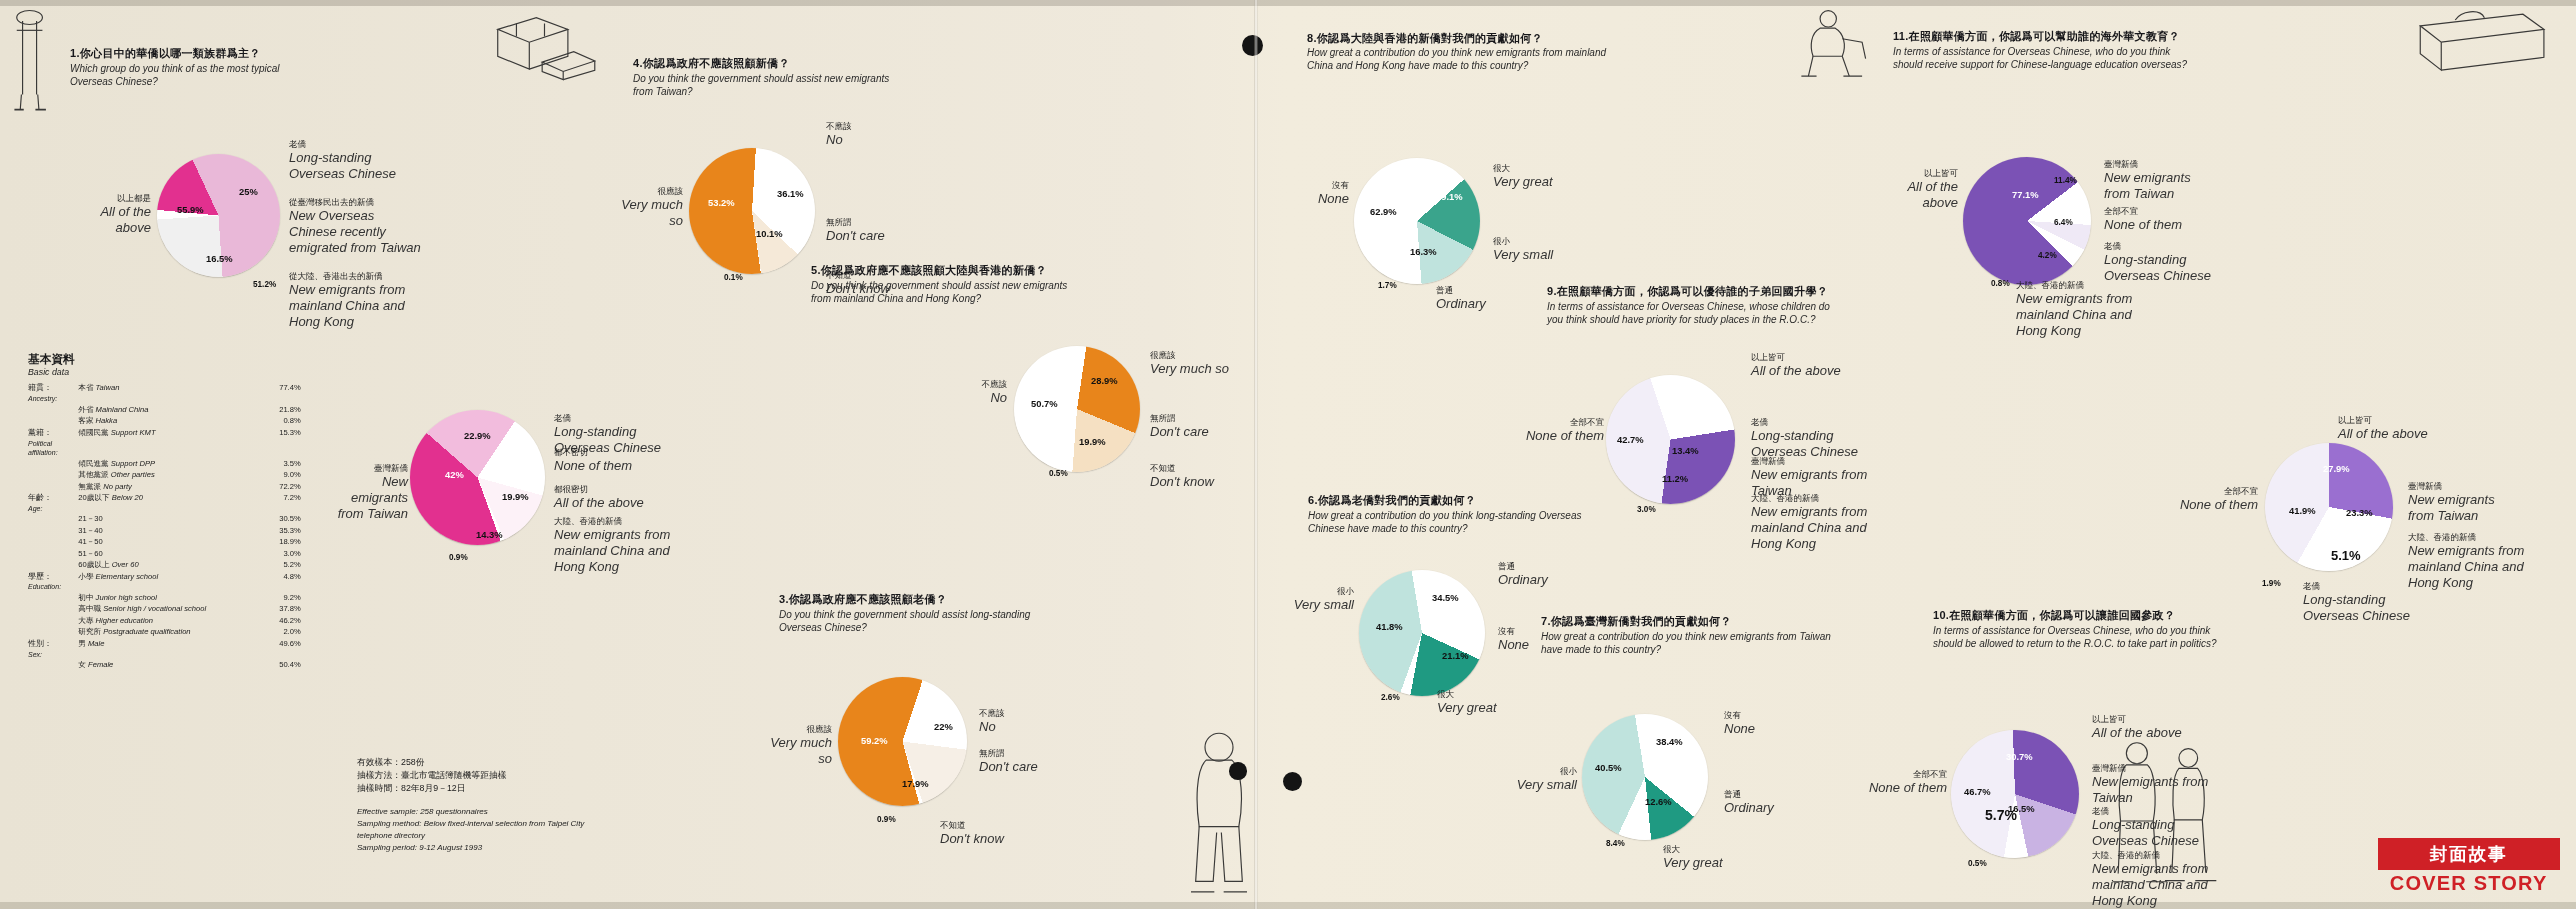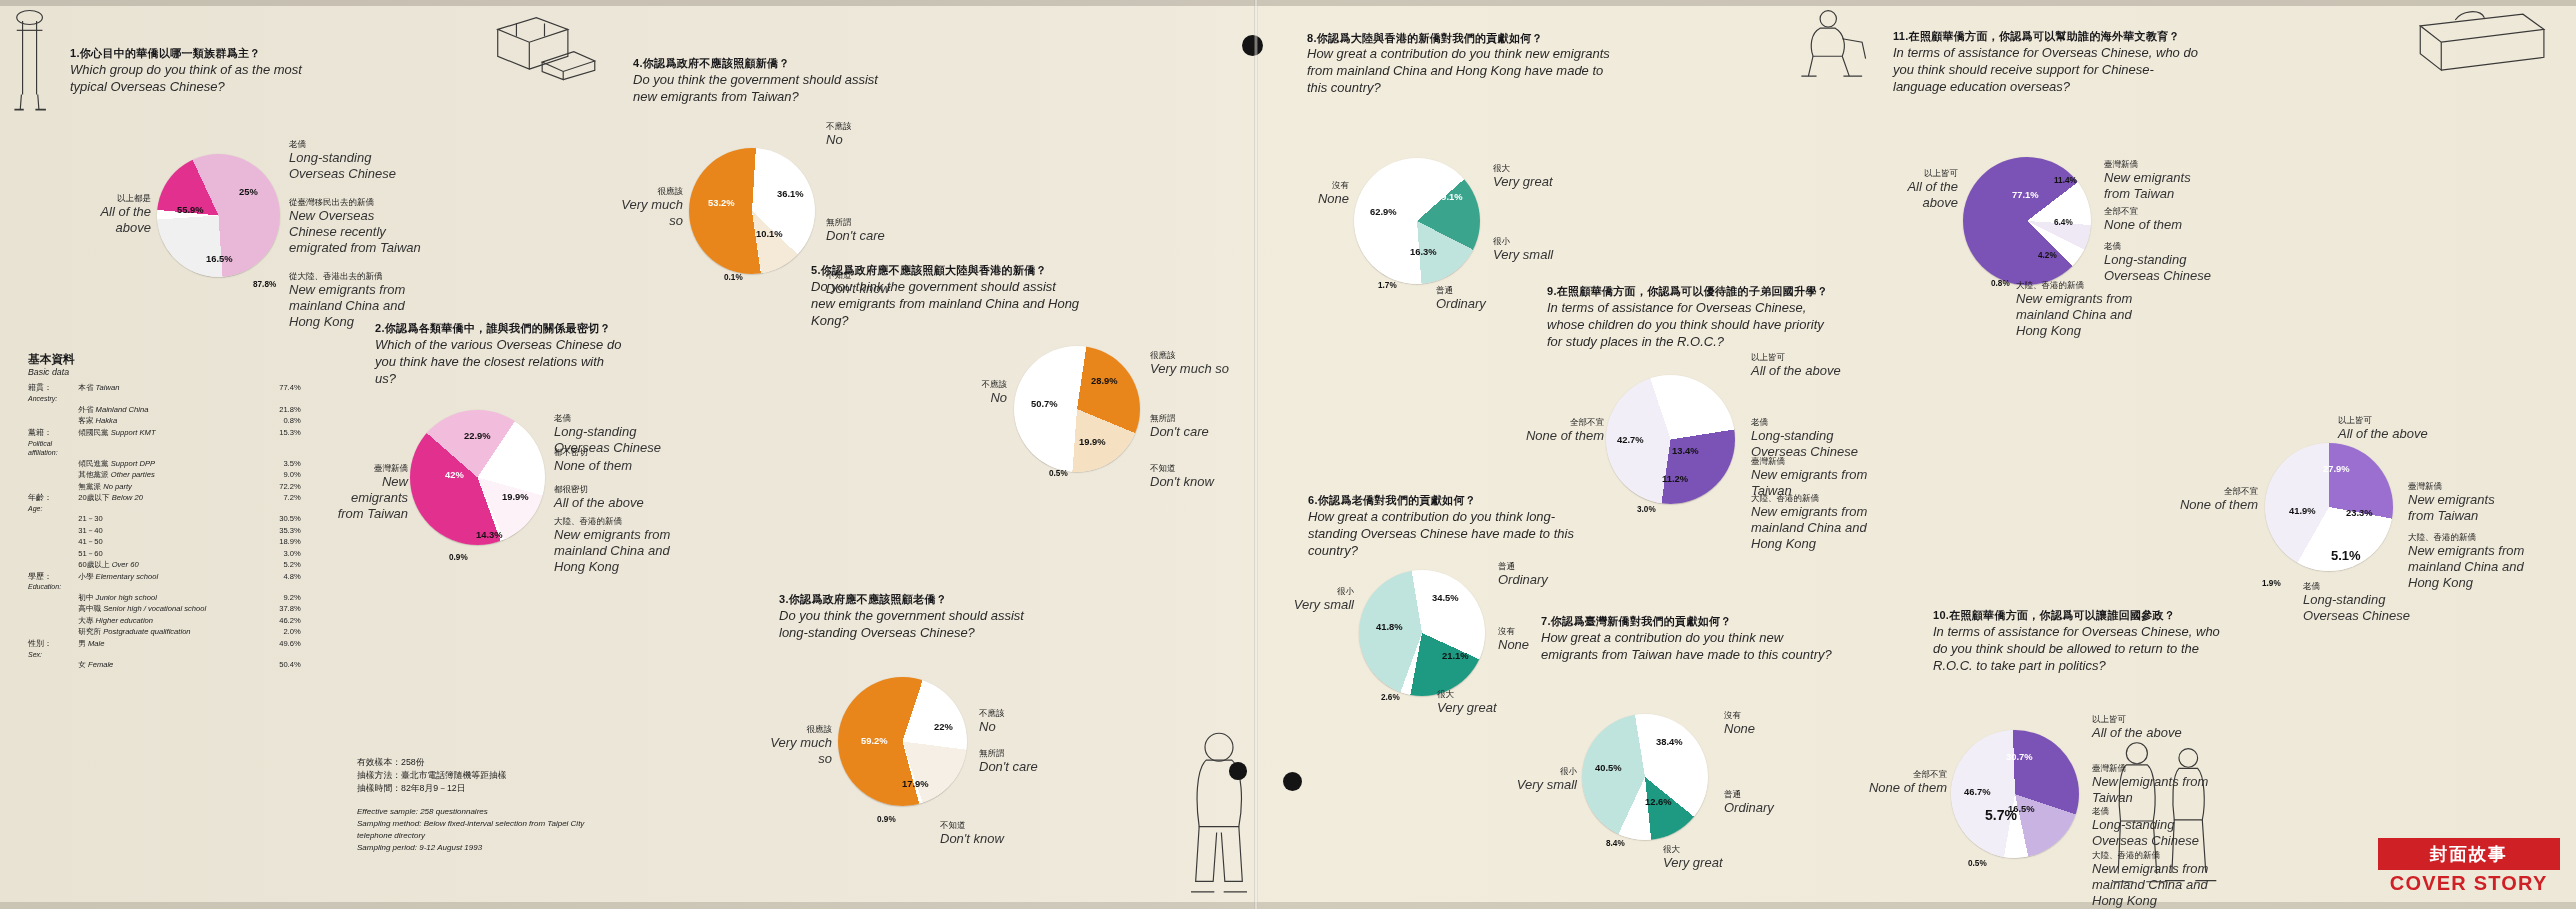--- a/index.html
+++ b/index.html
@@ -18,21 +18,21 @@
   .page::after{
     content:"";position:absolute;left:1254px;top:0;width:3.5px;height:909px;
     background:linear-gradient(90deg, rgba(120,110,90,.25), rgba(255,255,255,.55), rgba(120,110,90,.18));
   }
   .edge-top{position:absolute;left:0;top:0;width:100%;height:5.9px;background:rgba(90,85,70,.25);}
   .edge-bot{position:absolute;left:0;bottom:0;width:100%;height:7px;background:rgba(90,85,70,.22);}
 
   .blk{position:absolute;}
   .q-title{line-height:1.28;}
   .q-cn{font-size:11px;font-weight:bold;color:#17171a;letter-spacing:0.3px;}
-  .q-en{font-size:13px;color:#2a2a2a;font-style:italic;line-height:1.3;margin-top:1.8px;}
+  .q-en{font-size:10px;color:#2a2a2a;font-style:italic;line-height:1.3;margin-top:1.8px;}
   .lbl{position:absolute;font-size:8px;line-height:1.25;color:#1b1b1b;}
   .lbl .cn{font-size:8.5px;display:block;}
   .lbl .en{font-size:13px;font-style:italic;color:#333;display:block;}
   .pct{position:absolute;font-size:9.4px;font-weight:bold;color:#111;}
   .pct.w{color:#fff;}
   .pie{position:absolute;border-radius:50%;box-shadow:0 0.6px 1.2px rgba(0,0,0,.25);}
 
   
   .basic{position:absolute;left:28px;top:352px;width:275px;}
   .basic h3{margin:0;font-size:11.7px;font-weight:bold;}
@@ -142,42 +142,38 @@
 
   <div class="blk q-title" style="left:70px;top:46px;width:252px;">
     <div class="q-cn"><span>1.</span><span>你心目中的華僑以哪一類族群爲主？</span></div>
     <div class="q-en">Which group do you think of as the most typical Overseas Chinese?</div>
   </div>
   <div class="pie" style="left:157px;top:154px;width:123px;height:123px;
        background:conic-gradient(from -25deg,#e9b8d8 0 55.9%,#f0f0f0 55.9% 80.9%,#ffffff 80.9% 83.4%,#e2308f 83.4% 100%);"></div>
   <div class="pct" style="left:177px;top:204px;">55.9%</div>
   <div class="pct" style="left:239px;top:186px;">25%</div>
   <div class="pct" style="left:206px;top:253px;">16.5%</div>
-  <div class="pct" style="left:253px;top:280px;font-size:8.2px;">87.8%</div>
+  <div class="pct" style="left:253px;top:280px;font-size:8.2px;">51.2%</div>
   <div class="lbl" style="left:87px;top:193px;text-align:right;width:64px;">
     <span class="cn">以上都是</span>
     <span class="en">All of the above</span>
   </div>
   <div class="lbl" style="left:289px;top:139px;width:123px;">
     <span class="cn">老僑</span>
     <span class="en">Long-standing Overseas Chinese</span>
   </div>
   <div class="lbl" style="left:289px;top:197px;width:135px;">
     <span class="cn">從臺灣移民出去的新僑</span>
     <span class="en">New Overseas Chinese recently emigrated from Taiwan</span>
   </div>
   <div class="lbl" style="left:289px;top:271px;width:135px;">
     <span class="cn">從大陸、香港出去的新僑</span>
     <span class="en">New emigrants from mainland China and Hong Kong</span>
   </div>
 
-  <div class="blk q-title" style="left:375px;top:321px;width:252px;">
-    <div class="q-cn"><span>2.</span><span>你認爲各類華僑中，誰與我們的關係最密切？</span></div>
-    <div class="q-en">Which of the various Overseas Chinese do you think have the closest relations with us?</div>
-  </div>
   <div class="pie" style="left:410px;top:410px;width:135px;height:135px;
        background:conic-gradient(from 160deg,#e2308f 0 42%,#f2bcdd 42% 64.9%,#ffffff 64.9% 84.85%,#fdf2f8 84.85% 99.1%,#ffffff 99.1% 100%);"></div>
   <div class="pct w" style="left:445px;top:469px;">42%</div>
   <div class="pct" style="left:464px;top:430px;">22.9%</div>
   <div class="pct" style="left:502px;top:491px;">19.9%</div>
   <div class="pct" style="left:476px;top:529px;">14.3%</div>
   <div class="pct" style="left:449px;top:553px;font-size:8.2px;">0.9%</div>
   <div class="lbl" style="left:326px;top:463px;width:82px;text-align:right;">
     <span class="cn">臺灣新僑</span>
     <span class="en">New emigrants from Taiwan</span>

